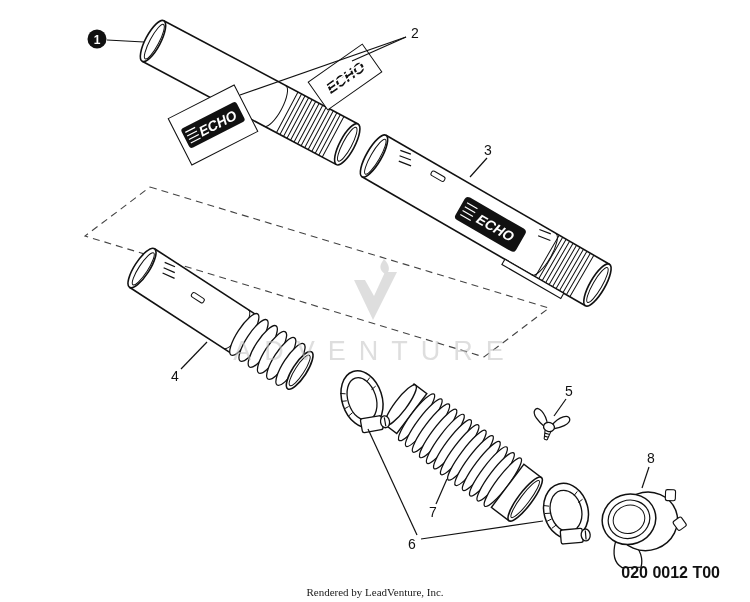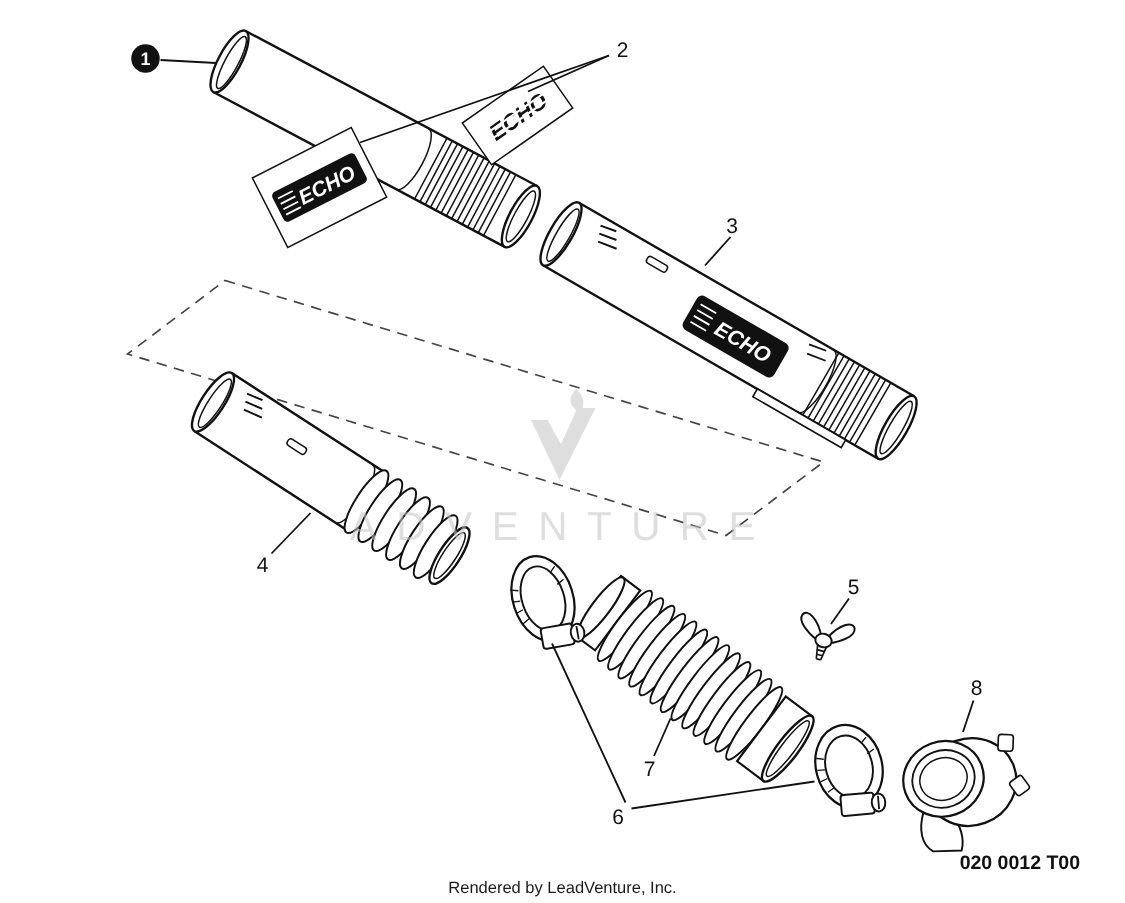--- a/index.html
+++ b/index.html
@@ -1,21 +1,21 @@
 <!DOCTYPE html>
 <html><head>
 <meta charset="utf-8">
 <style>
   html,body{margin:0;padding:0;background:#ffffff;}
   .stage{position:relative;width:750px;height:602px;background:#fff;overflow:hidden;
          font-family:"Liberation Sans",sans-serif;}
   svg{display:block;font-family:"Liberation Sans",sans-serif;}
   .footer{position:absolute;left:0;right:0;bottom:4px;text-align:center;
-          font-size:11px;color:#1a1a1a;}
-  .doccode{position:absolute;right:30px;bottom:20px;font-size:13px;font-weight:bold;color:#111;}
+          font-size:11px;color:#1a1a1a;font-family:Liberation Serif, serif;}
+  .doccode{position:absolute;right:30px;bottom:20px;font-size:16px;font-weight:bold;color:#111;}
   .callout-num{font-size:14px;fill:#111;}
   .callout-num-inverse{font-size:12px;font-weight:bold;fill:#fff;}
   .decal-text{font-size:14px;font-weight:bold;font-style:italic;fill:#fff;}
   .decal-text-dark{font-size:15px;font-weight:bold;font-style:italic;fill:#111;}
   .watermark-text{font-size:27px;letter-spacing:13px;fill:#c4c4c4;}
 </style>
 </head>
 <body>
 
 <div class="stage">

